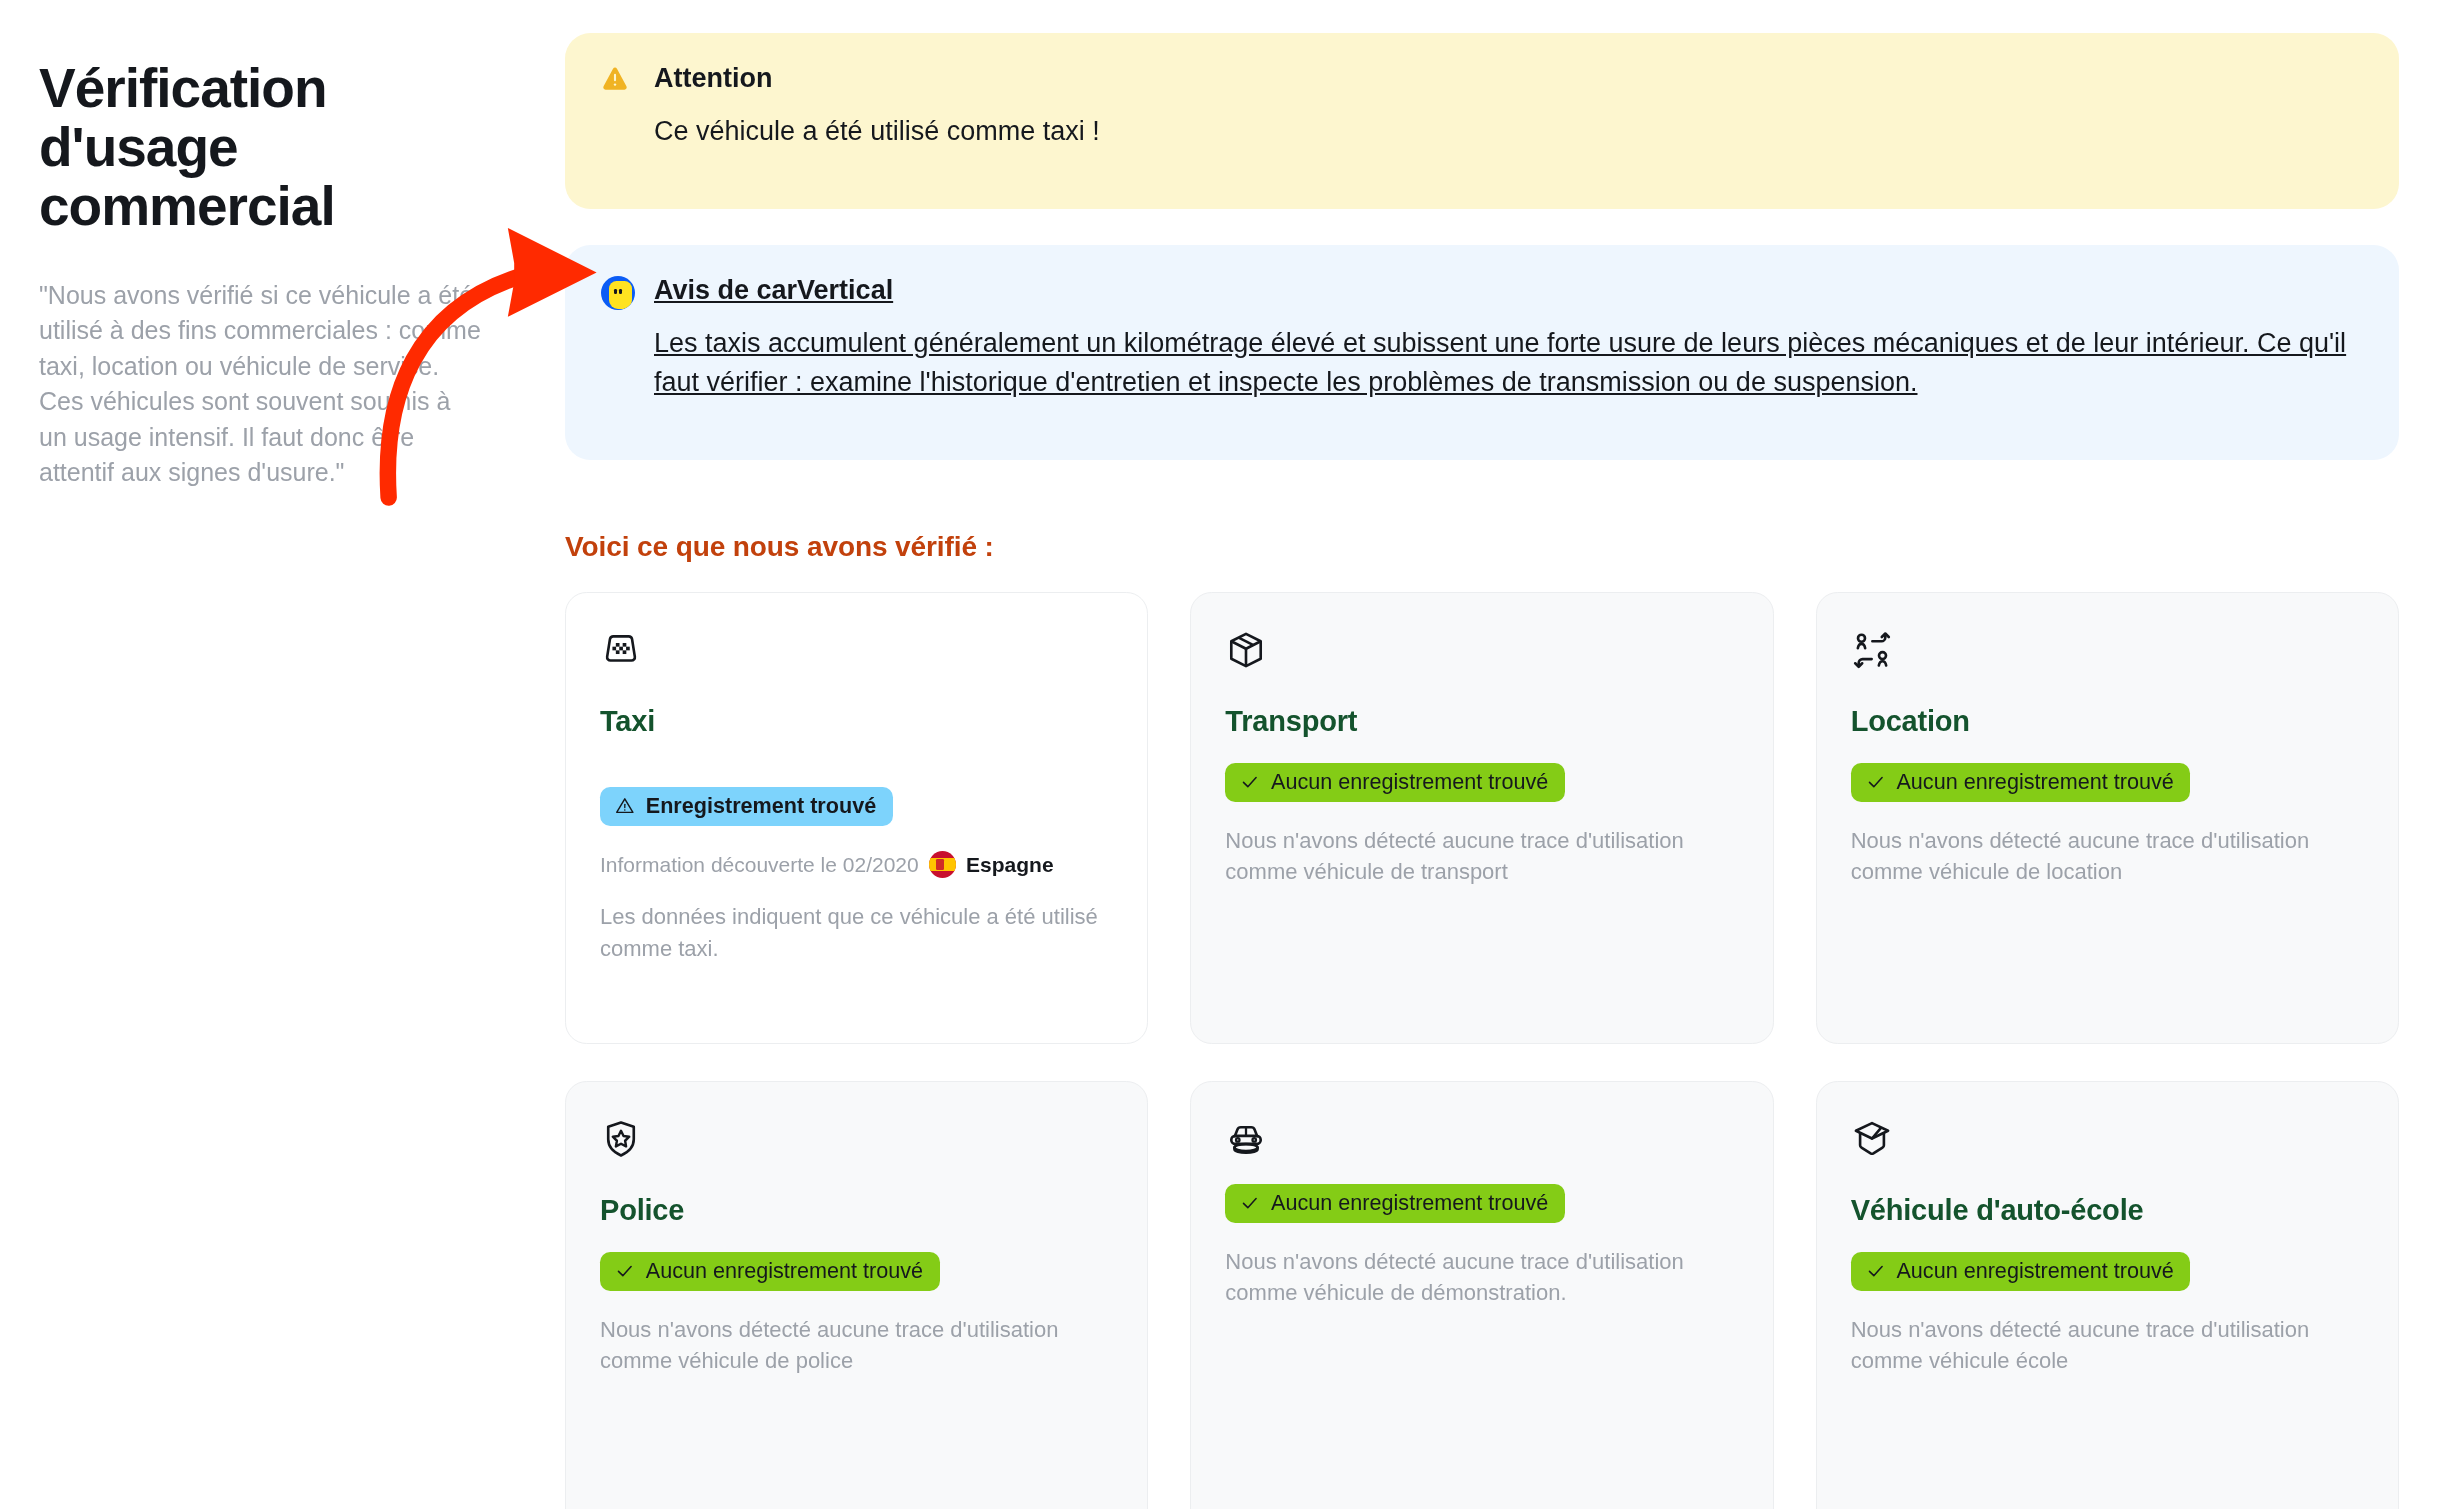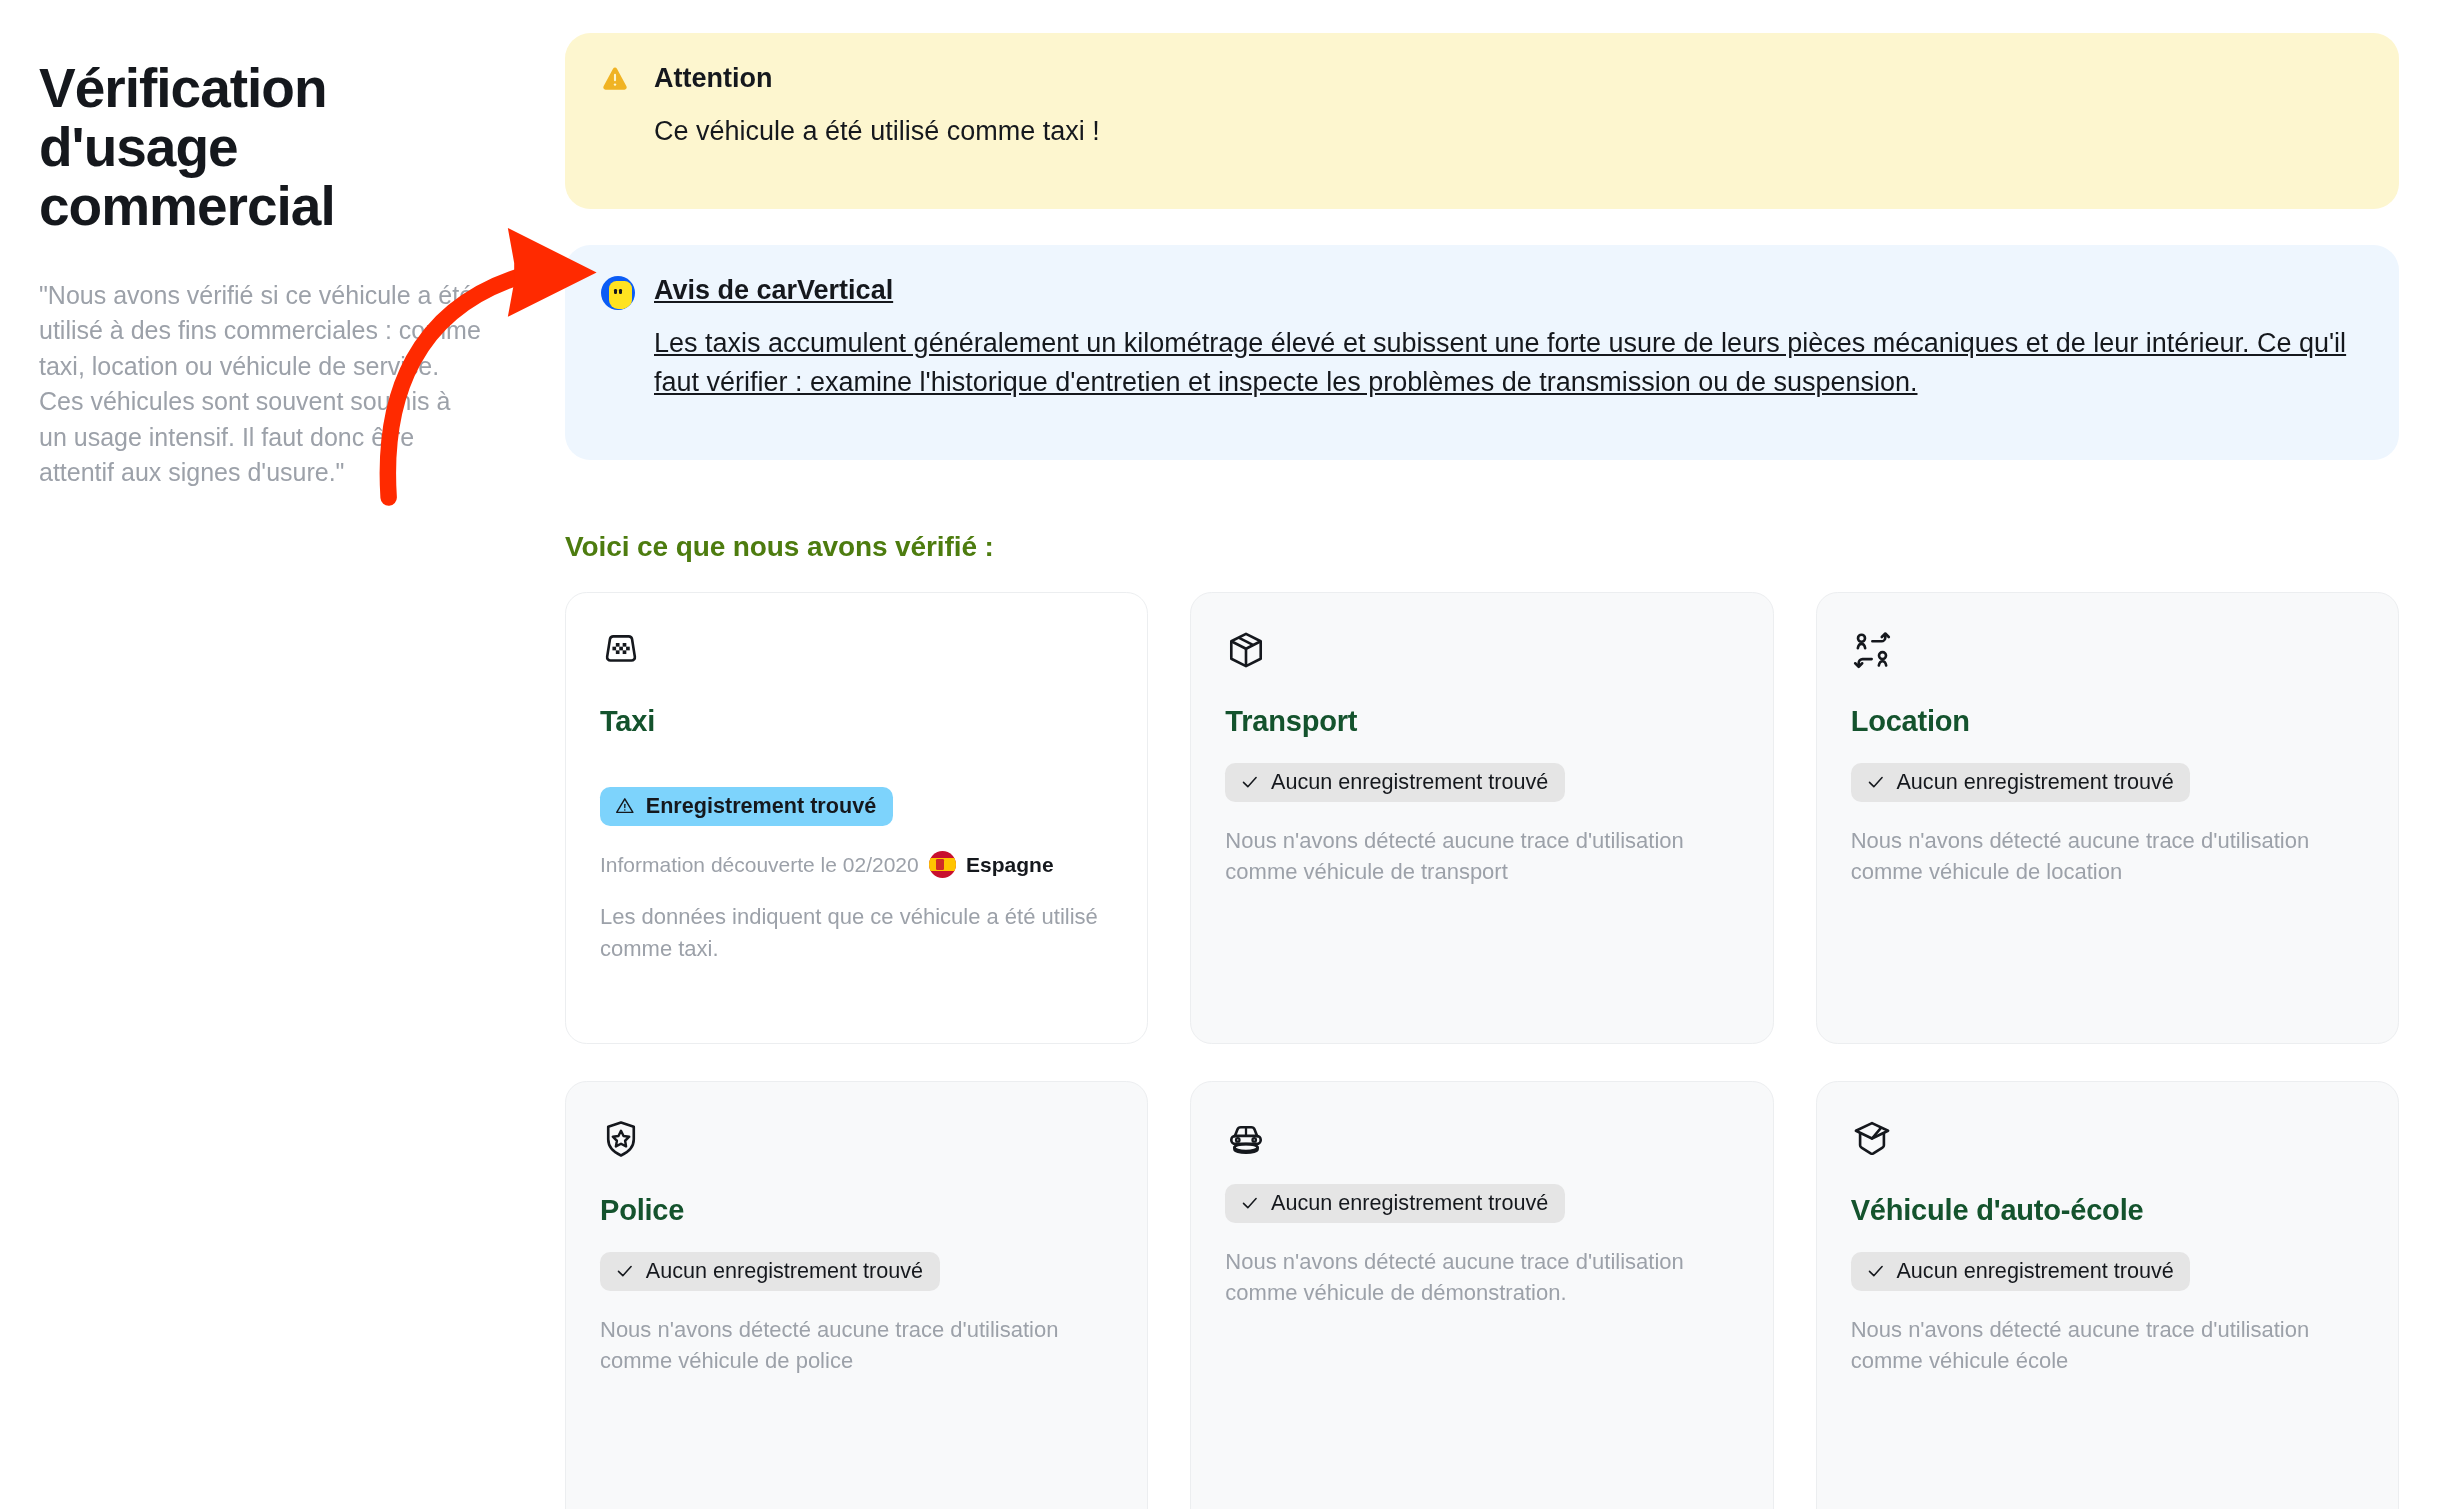--- a/index.html
+++ b/index.html
@@ -133,21 +133,21 @@
     background: #15181d;
     border-radius: 1.3px;
   }
   .cv-logo .cv-eye.l { left: 13.3px; }
   .cv-logo .cv-eye.r { left: 18.4px; }
 
   
   .section-heading {
     font-size: 28px;
     font-weight: 700;
-    color: #4d7c0f;
+    color: #c2410c;
     margin: 71px 0 29px 0;
     letter-spacing: -0.1px;
   }
 
   
   .card-grid {
     display: grid;
     grid-template-columns: repeat(3, 1fr);
     column-gap: 42px;
     row-gap: 37px;
@@ -183,21 +183,21 @@
     border-radius: 10.2px;
     padding: 8.3px 16.5px 9px 14px;
     margin-top: 24px;
     font-size: 21.6px;
     font-weight: 400;
     line-height: 1;
     color: #15181d;
     white-space: nowrap;
   }
   .badge-neutral {
-    background: #e5e5e5;
+    background: #84cc16;
   }
   .badge-alert {
     background: #7dd3fc;
     font-weight: 700;
     margin-top: 48px;
   }
   .badge .badge-glyph {
     width: 21.6px;
     height: 21.6px;
     flex: 0 0 21.6px;

